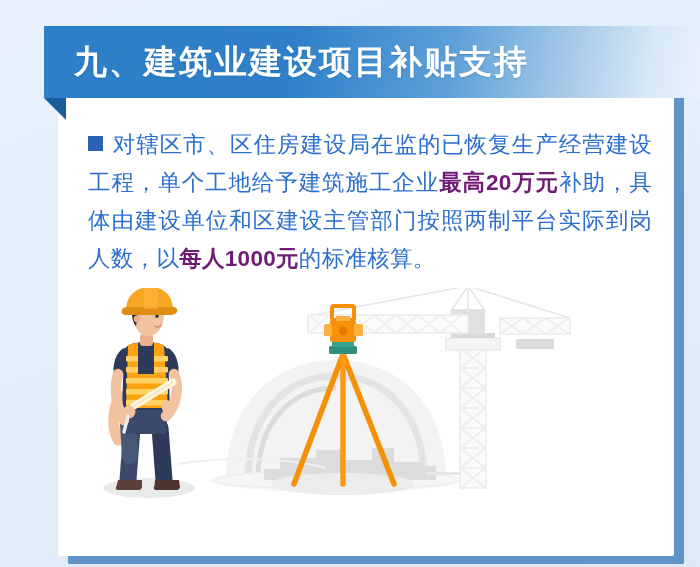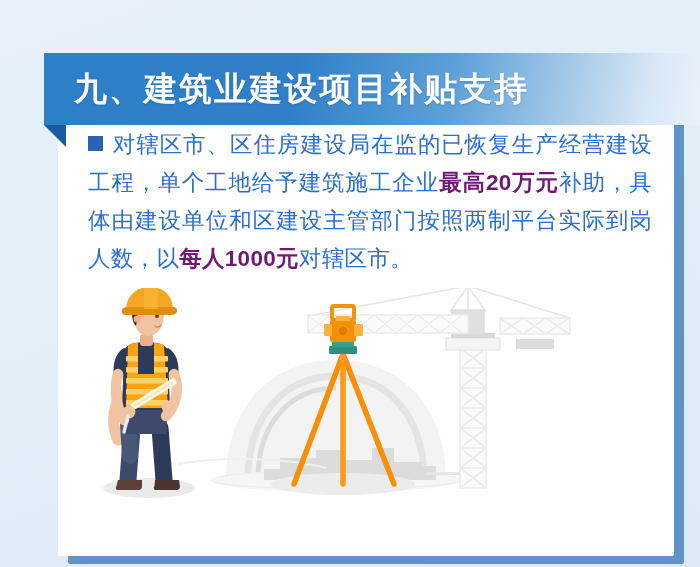--- a/index.html
+++ b/index.html
@@ -44,21 +44,20 @@
     overflow: hidden;
   }
 
   
   .ribbon-wrap {
     position: absolute;
     left: 44px;
     top: 26px;
     width: 519px;
     height: 72px;
-    margin-top: 27px;
   }
   .ribbon {
     position: absolute;
     left: 0;
     top: 0;
     width: 656px;
     height: 72px;
     background: linear-gradient(100deg,
         #2d7fc8 0%,
         #2f80c9 38%,
@@ -133,21 +132,21 @@
 <body>
 
 <div id="poster">
 
   <div class="accent-shadow"></div>
 
   <div class="card">
 
     <div class="body-area">
       <div class="para">
-        <span class="bullet"></span><span>对辖区市、区住房建设局在监的已恢复生产经营建设工程，单个工地给予建筑施工企业</span><span class="hl">最高20万元</span><span>补助，具体由建设单位和区建设主管部门按照两制平台实际到岗人数，以</span><span class="hl">每人1000元</span><span>对辖区市。</span>
+        <span class="bullet"></span><span>对辖区市、区住房建设局在监的已恢复生产经营建设工程，单个工地给予建筑施工企业</span><span class="hl">最高20万元</span><span>补助，具体由建设单位和区建设主管部门按照两制平台实际到岗人数，以</span><span class="hl">每人1000元</span><span>的标准核算。</span>
       </div>
     </div>
 
     <div class="illus">
       <svg viewBox="0 0 616 240" xmlns="http://www.w3.org/2000/svg">
 
         <g stroke="#ededed" fill="none" stroke-width="1.6">
 
           <rect x="402" y="60" width="26" height="140" fill="#fbfbfb" stroke="#ededed"></rect>
           <path d="M402 60 L428 80 M428 60 L402 80 M402 80 L428 100 M428 80 L402 100

